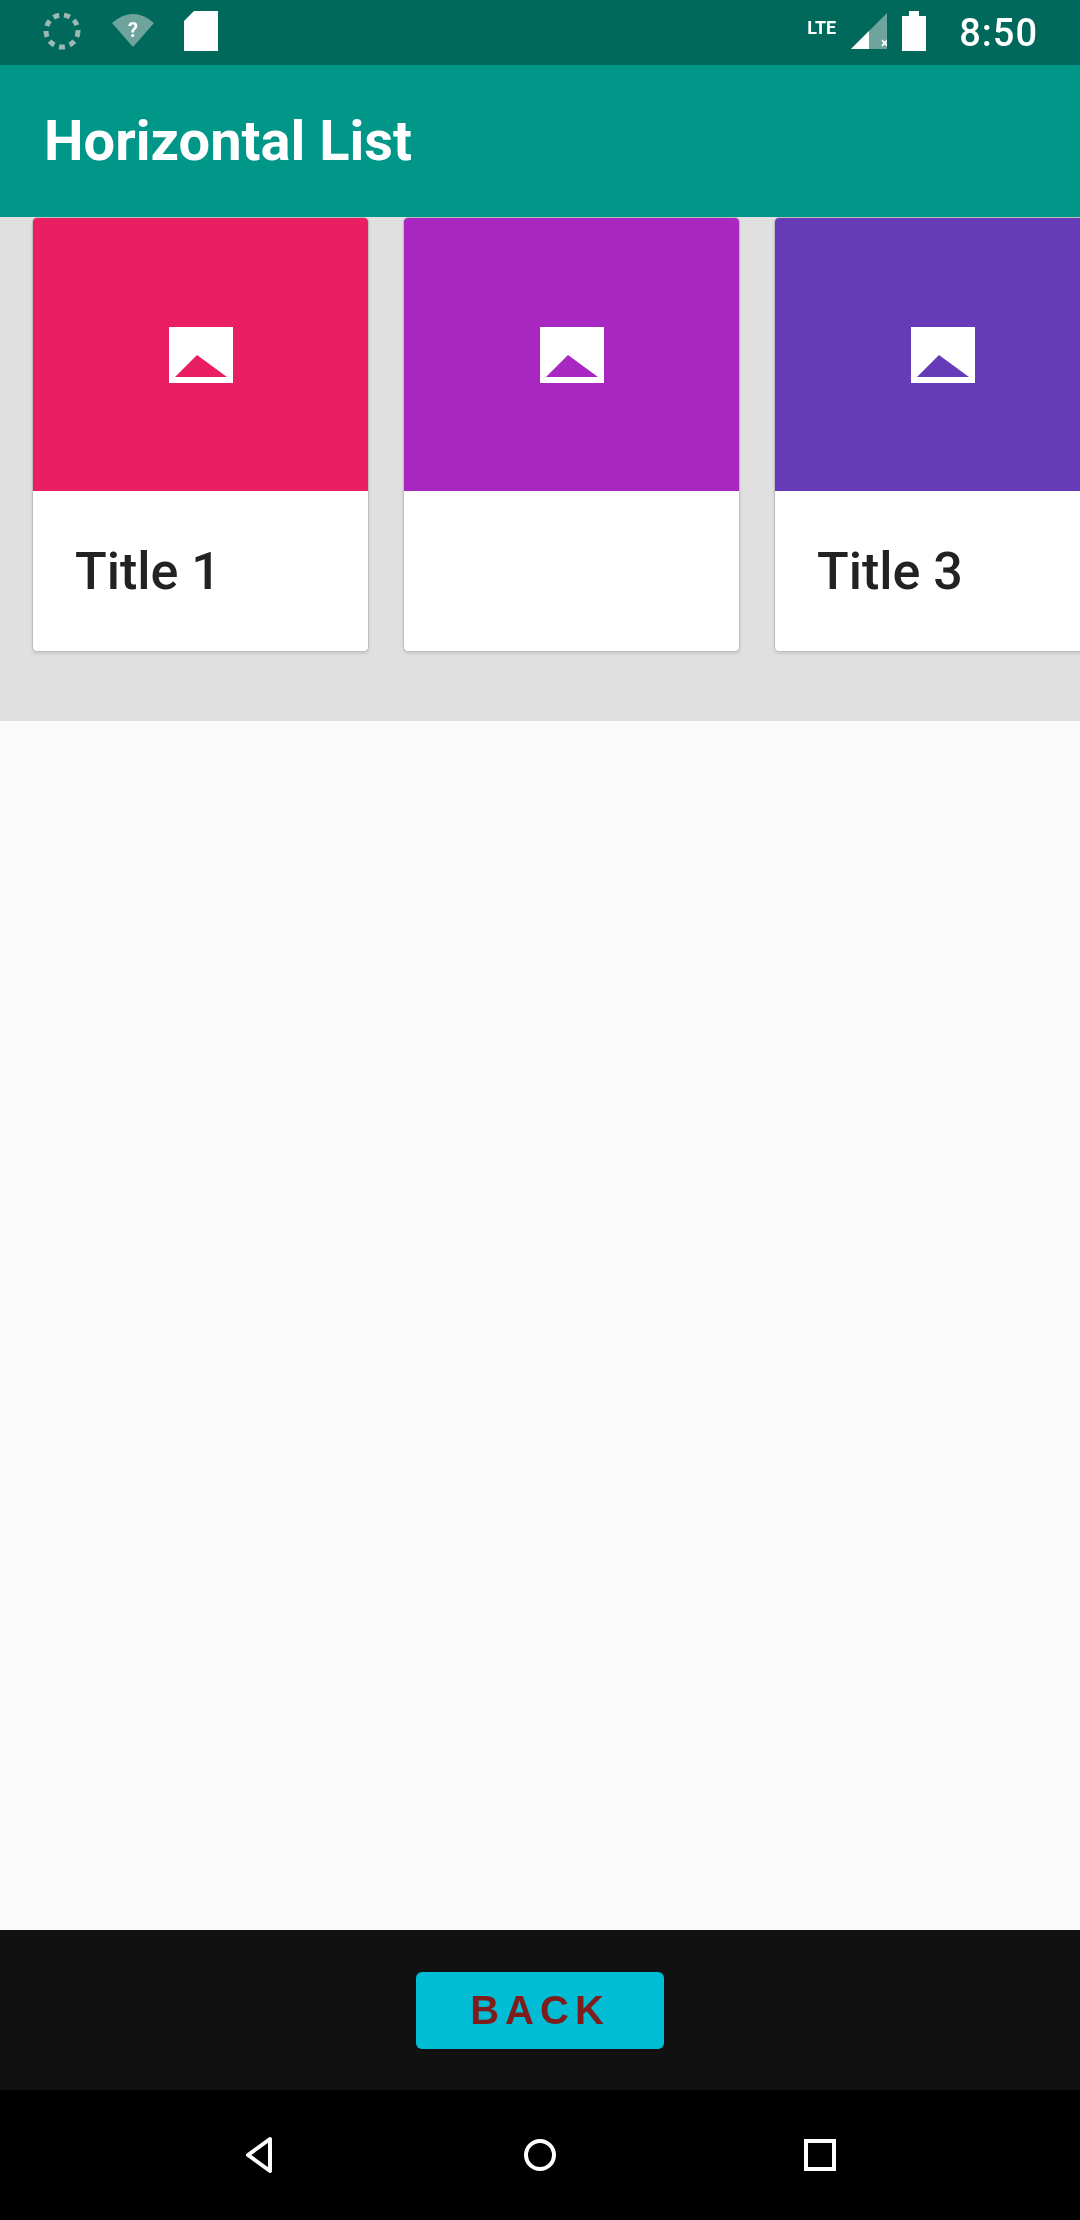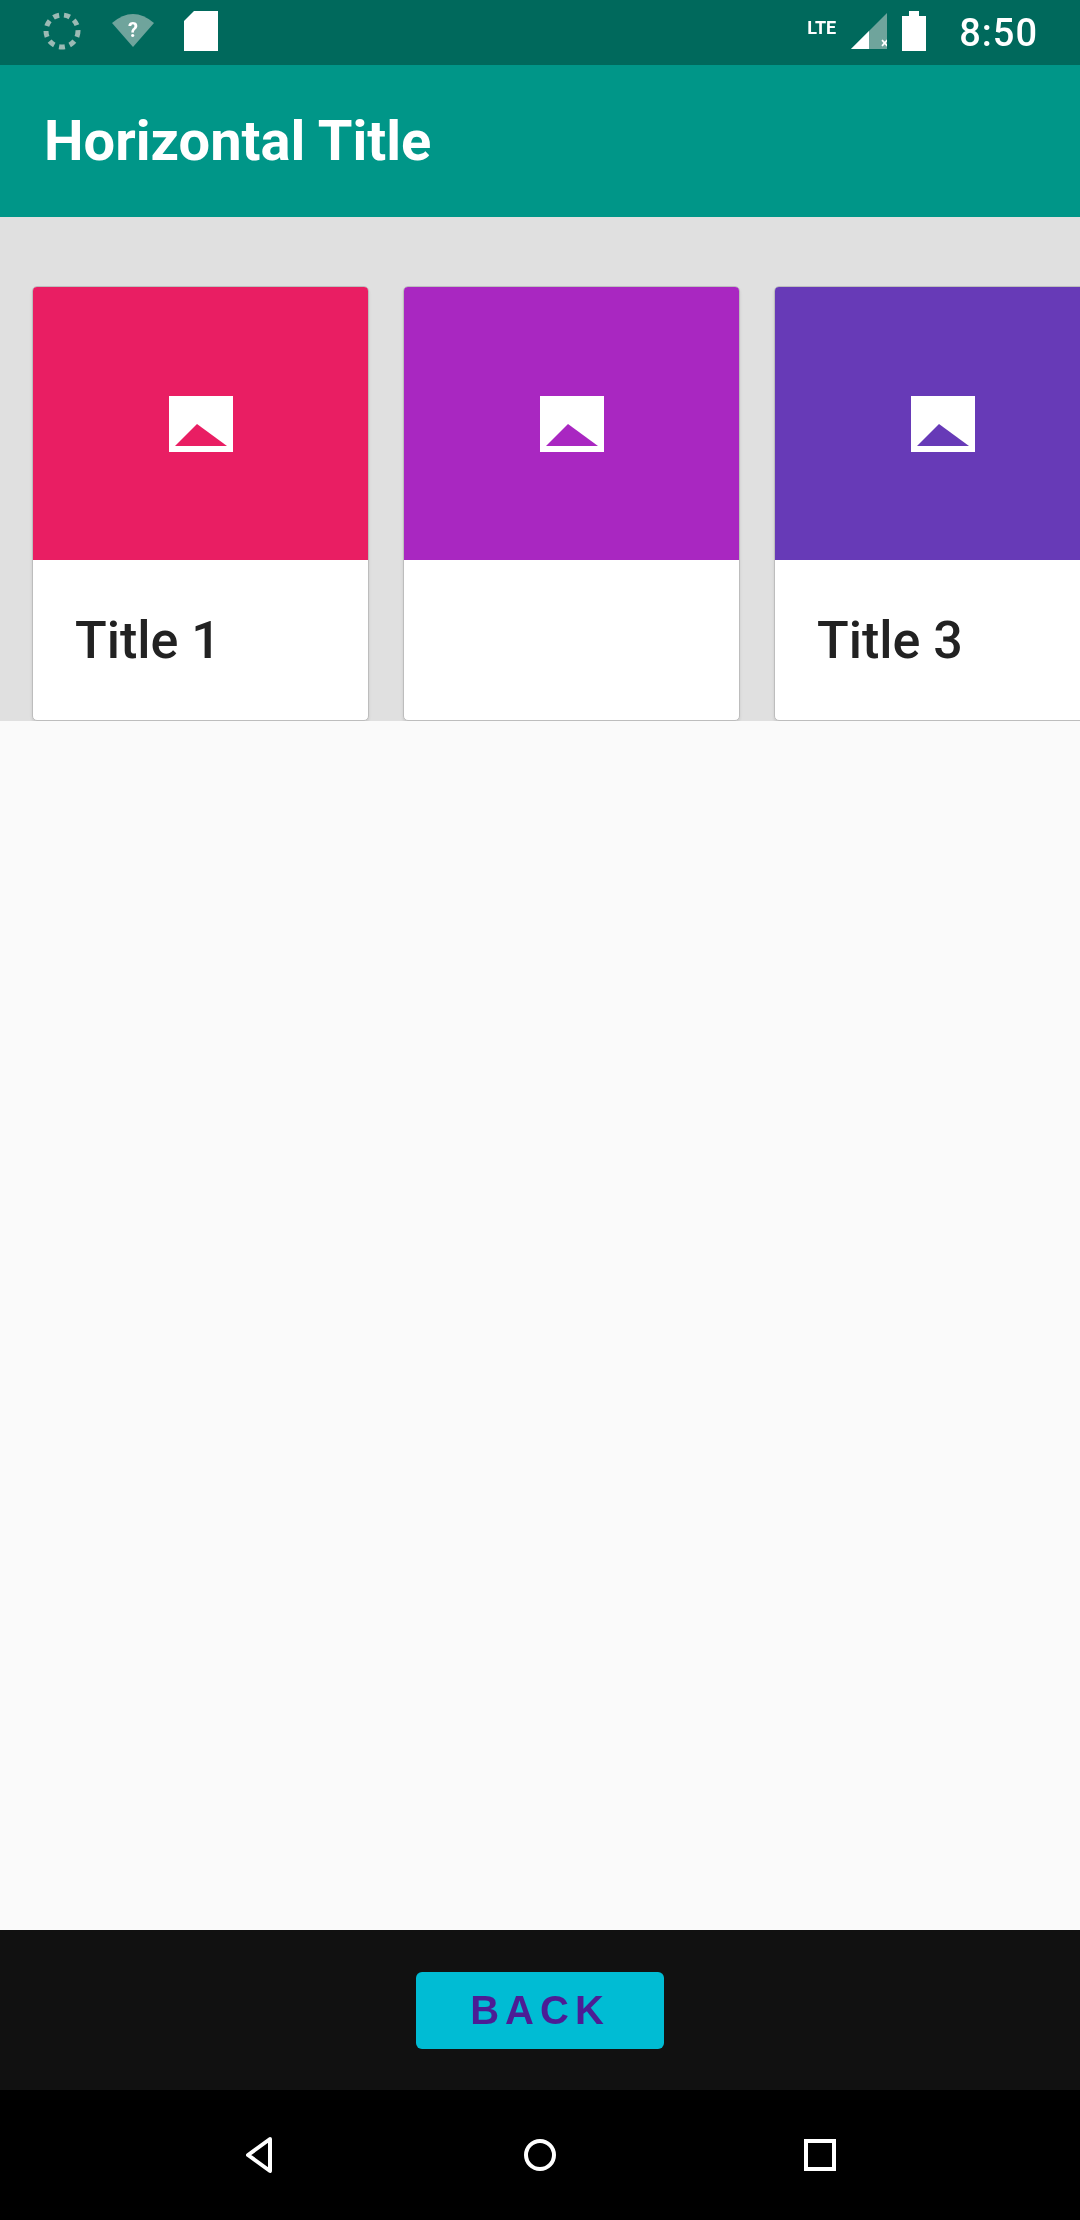--- a/index.html
+++ b/index.html
@@ -29,21 +29,21 @@
     padding-left: 44px;
   }
   .app-bar-title { color: #ffffff; font-size: 56px; font-weight: 700; }
 
   
   .hlist-container {
     height: 504px;
     background: #e0e0e0;
     display: flex;
     flex-direction: row;
-    align-items: flex-end;
+    align-items: flex-start;
     padding-left: 32px;
     overflow: hidden;
   }
   .card {
     width: 337px;
     height: 435px;
     background: #ffffff;
     border: 1px solid #bdbdbd;
     border-radius: 5px;
     margin-right: 34px;
@@ -92,21 +92,21 @@
   
   .bottom-bar {
     height: 160px;
     background: #111111;
     display: flex;
     align-items: center;
     justify-content: center;
   }
   .back-btn {
     background: #00bcd4;
-    color: #4c1d95;
+    color: #7f1d1d;
     font-size: 40px;
     font-weight: 700;
     letter-spacing: 6px;
     padding: 16px 54px;
     border-radius: 6px;
     border: none;
   }
 
   
   .nav-bar {
@@ -154,21 +154,21 @@
       <svg width="24" height="40" viewBox="0 0 24 40">
           <rect x="7" y="0" width="10" height="5" fill="#ffffff"></rect>
           <rect x="0" y="5" width="24" height="35" fill="#ffffff"></rect>
         </svg>
     </span>
     <span class="clock">8:50</span>
   </div>
 </div>
 
 <div class="app-bar">
-  <div class="app-bar-title">Horizontal Title</div>
+  <div class="app-bar-title">Horizontal List</div>
 </div>
 
 <div class="hlist-container">
   <div class="card c0">
     <div class="card-img">
       <span class="img-icon">
           <span class="slope"></span>
         </span>
     </div>
     <div class="card-title">Title 1</div>

